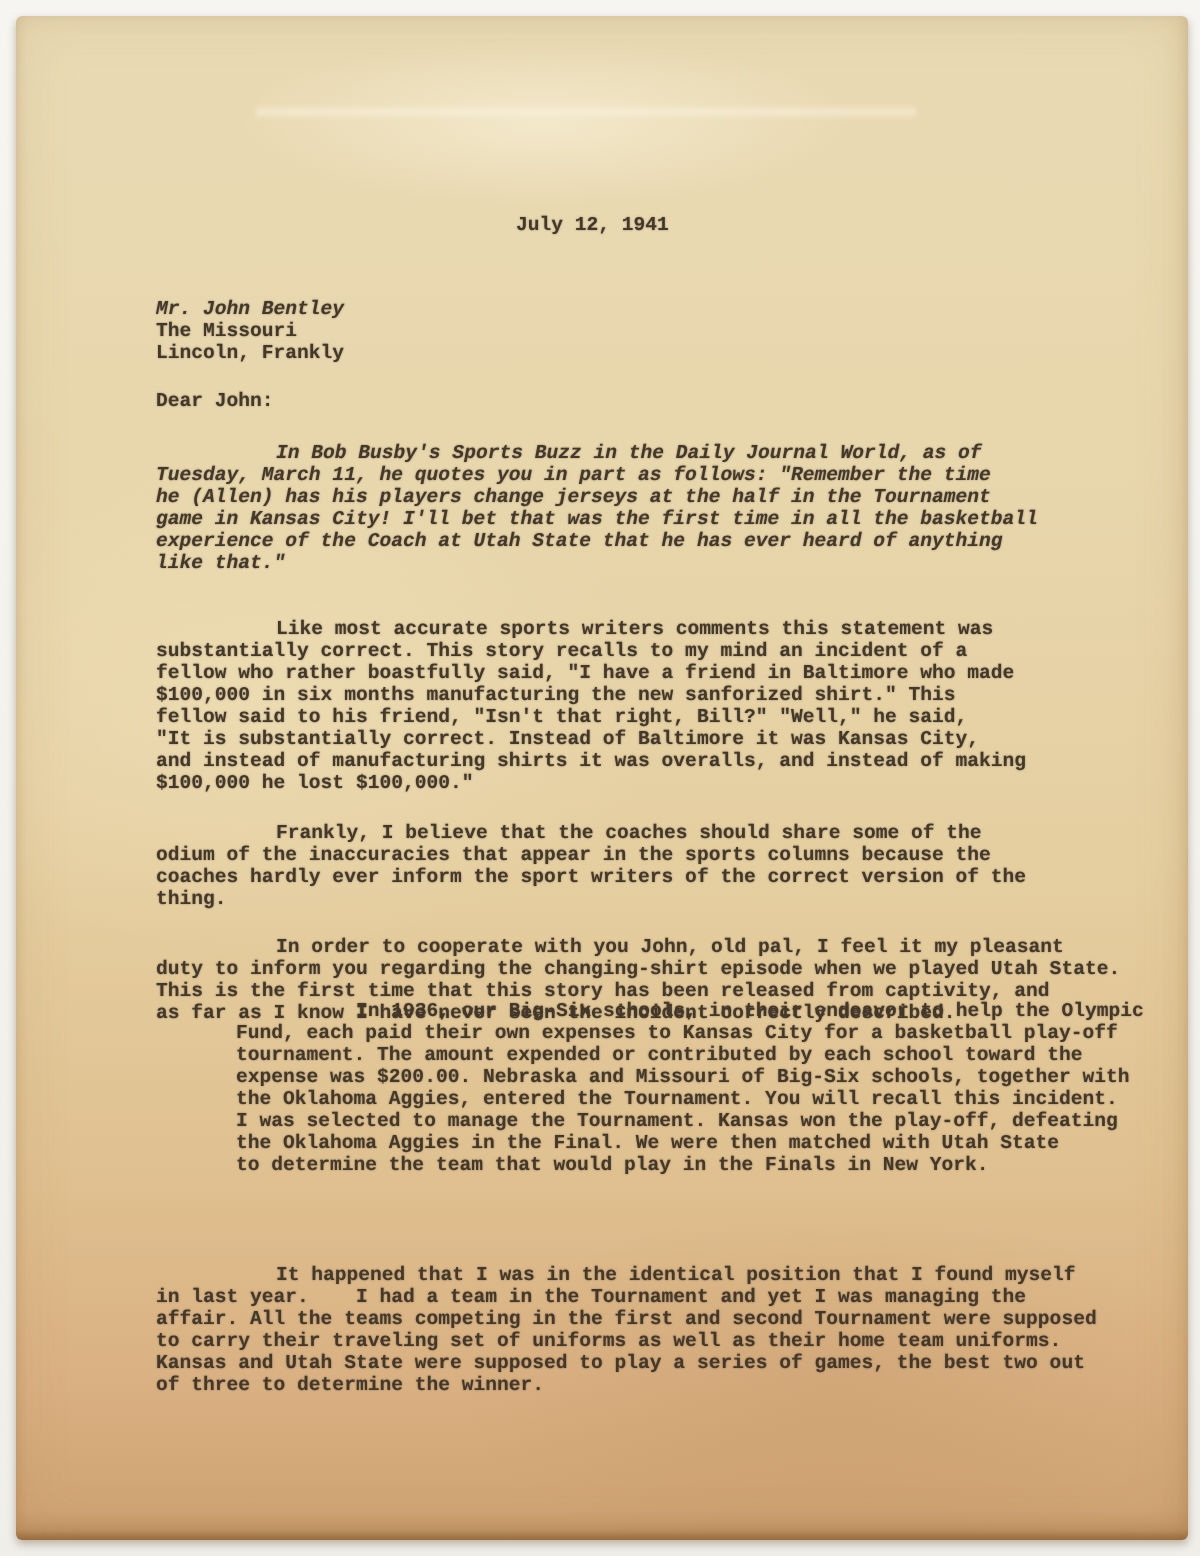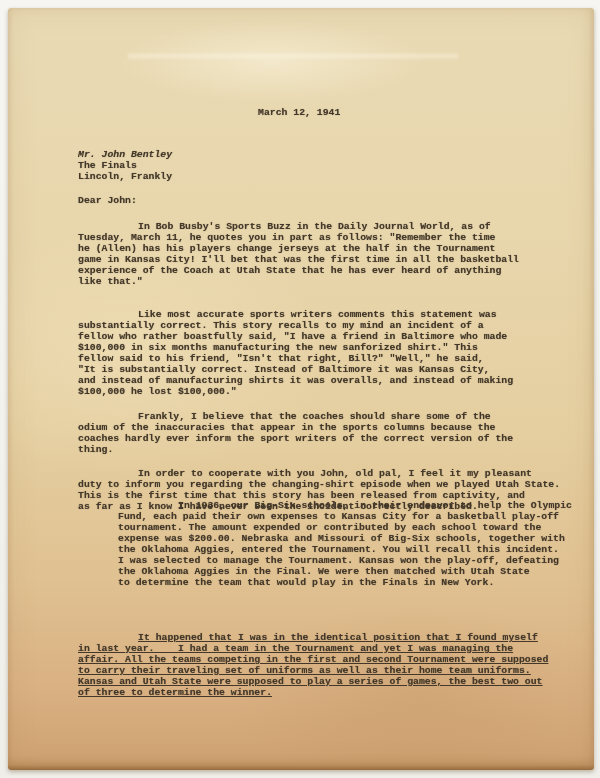--- a/index.html
+++ b/index.html
@@ -65,38 +65,38 @@
     color: #433829;
     text-shadow: 0 0 1px rgba(67,56,41,0.55);
     letter-spacing: 0;
   }
   .date-line   { top: 99px;  left: 250px; }
   .addr-name   { top: 141px; left: 70px; font-style: italic; }
   .addr-org    { top: 152px; left: 70px; }
   .addr-loc    { top: 163px; left: 70px; }
   .salutation  { top: 187px; left: 70px; }
   .para        { left: 70px; text-indent: 60px; }
-  .para-1 { top: 213px; }
+  .para-1 { top: 213px; font-style: italic; }
   .para-2 { top: 301px; font-family: Liberation Mono, monospace; }
   .para-3 { top: 403px; }
   .para-4 { top: 460px; }
   .para-5 { top: 492px; margin-left: 40px; }
-  .para-6 { top: 624px; text-decoration: underline; }
+  .para-6 { top: 624px; }
 </style>
 </head>
 <body>
 
 <div class="scan-frame">
   <div class="paper">
     <div class="paper-crease"></div>
 
-    <div class="typed date-line">March 12, 1941</div>
+    <div class="typed date-line">July 12, 1941</div>
 
     <div class="typed addr-name">Mr. John Bentley</div>
-    <div class="typed addr-org">The Finals</div>
+    <div class="typed addr-org">The Missouri</div>
     <div class="typed addr-loc">Lincoln, Frankly</div>
 
     <div class="typed salutation">Dear John:</div>
 
     <div class="typed para para-1">In Bob Busby's Sports Buzz in the Daily Journal World, as of
 Tuesday, March 11, he quotes you in part as follows: "Remember the time
 he (Allen) has his players change jerseys at the half in the Tournament
 game in Kansas City! I'll bet that was the first time in all the basketball
 experience of the Coach at Utah State that he has ever heard of anything
 like that."</div>

